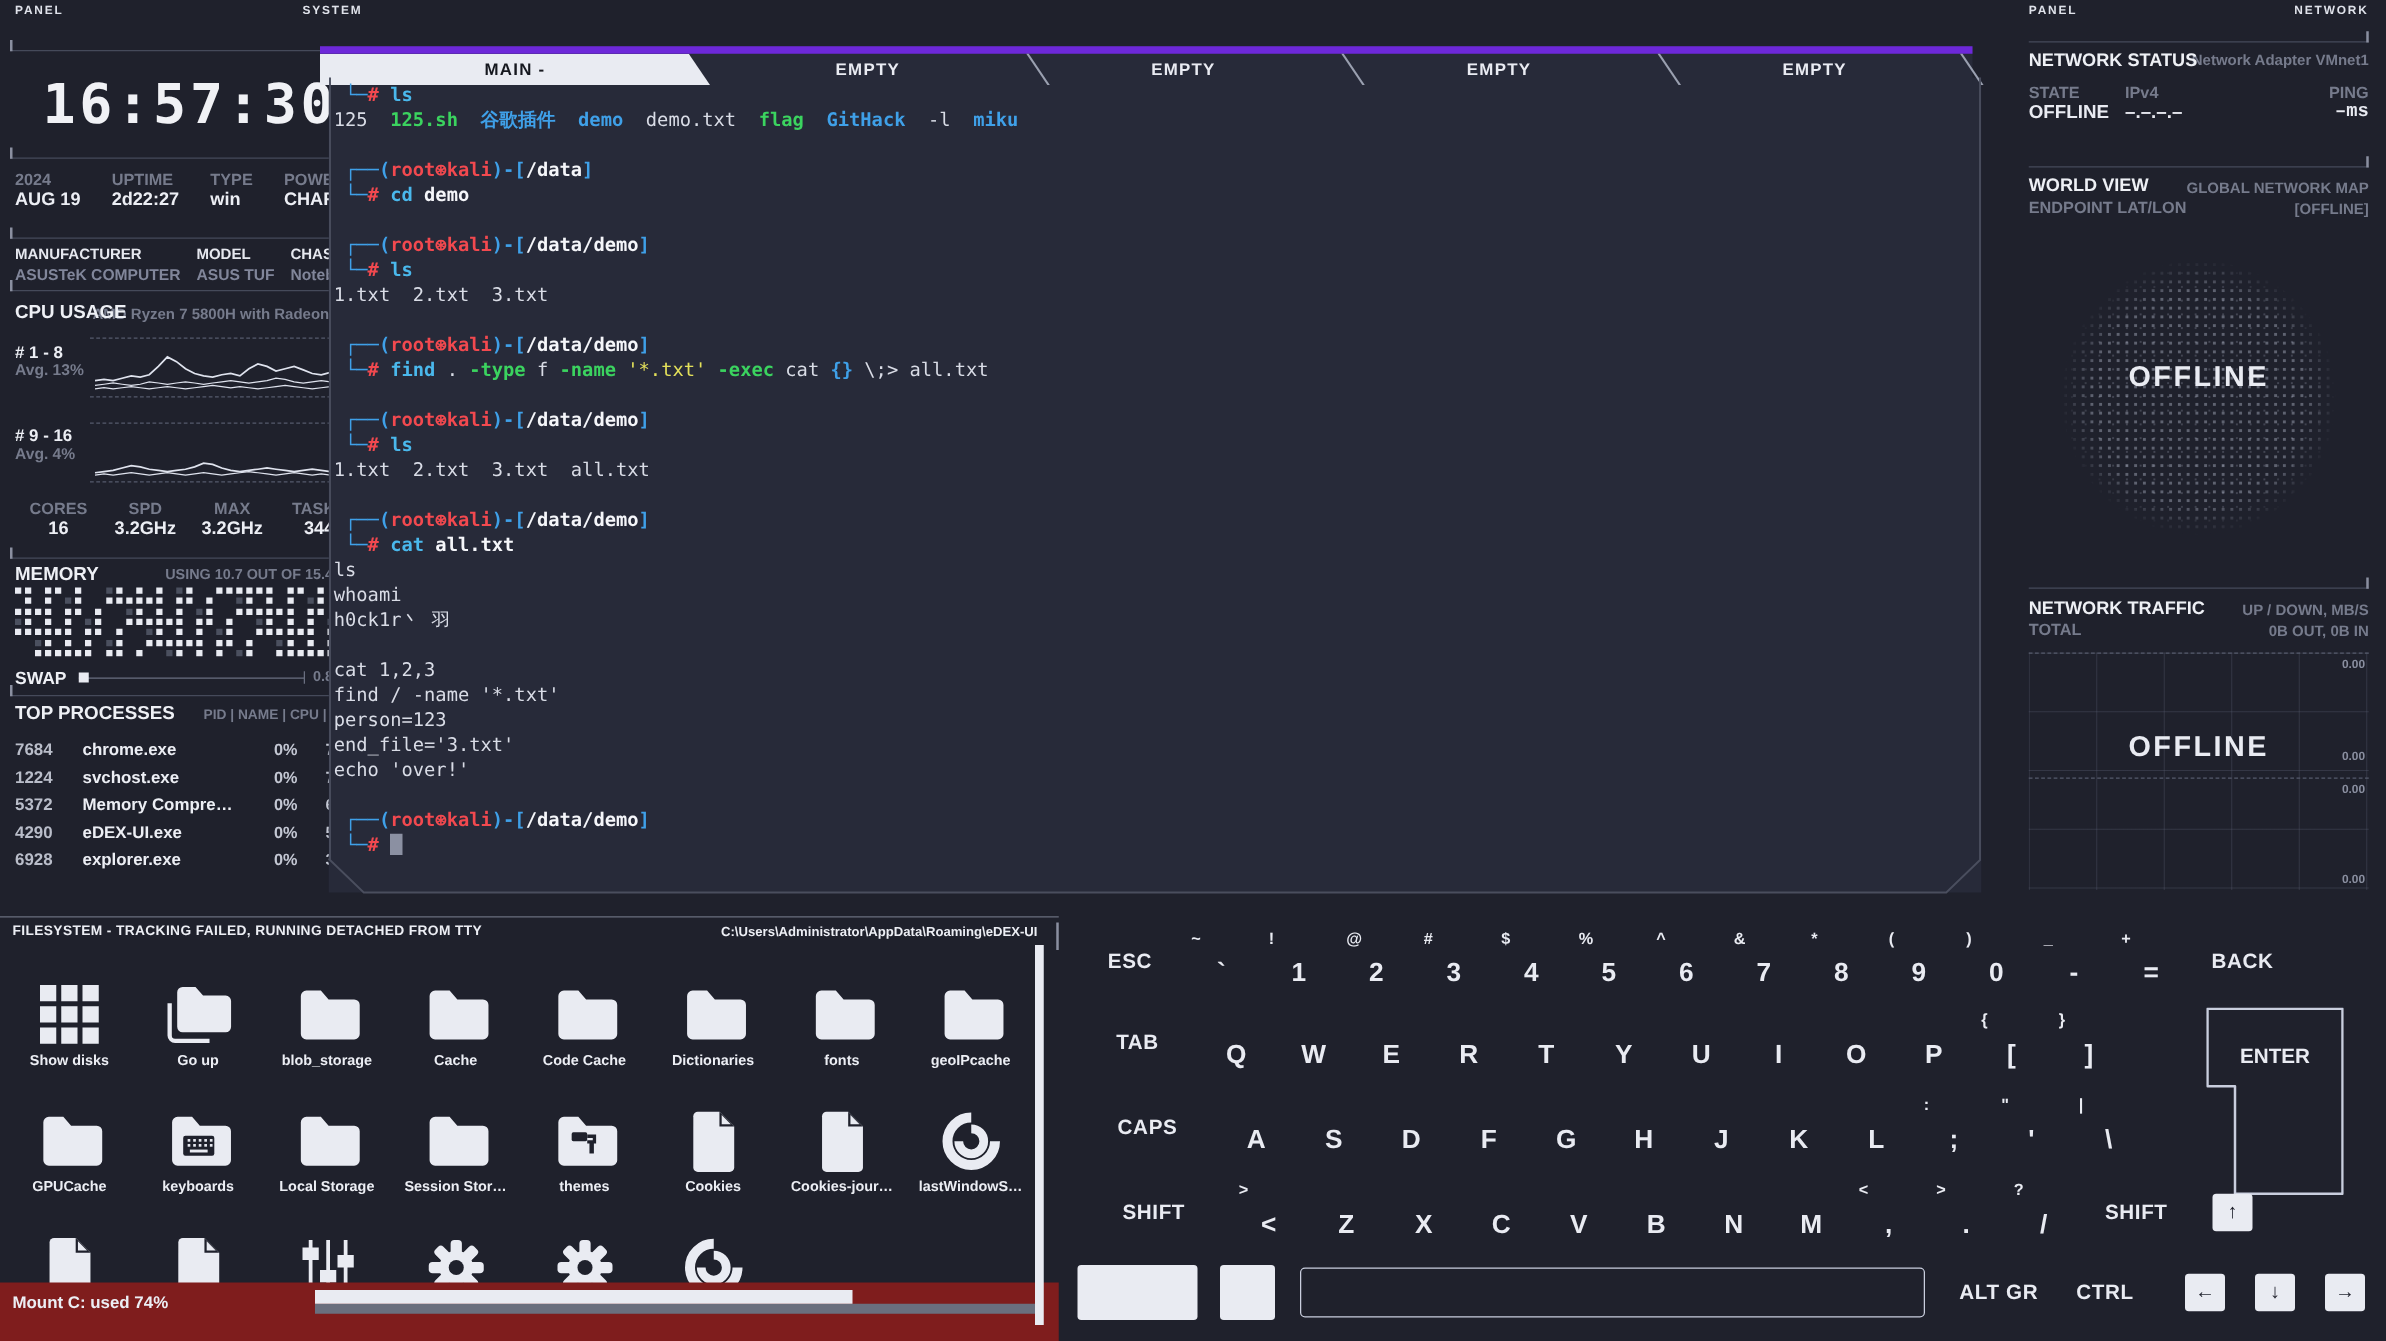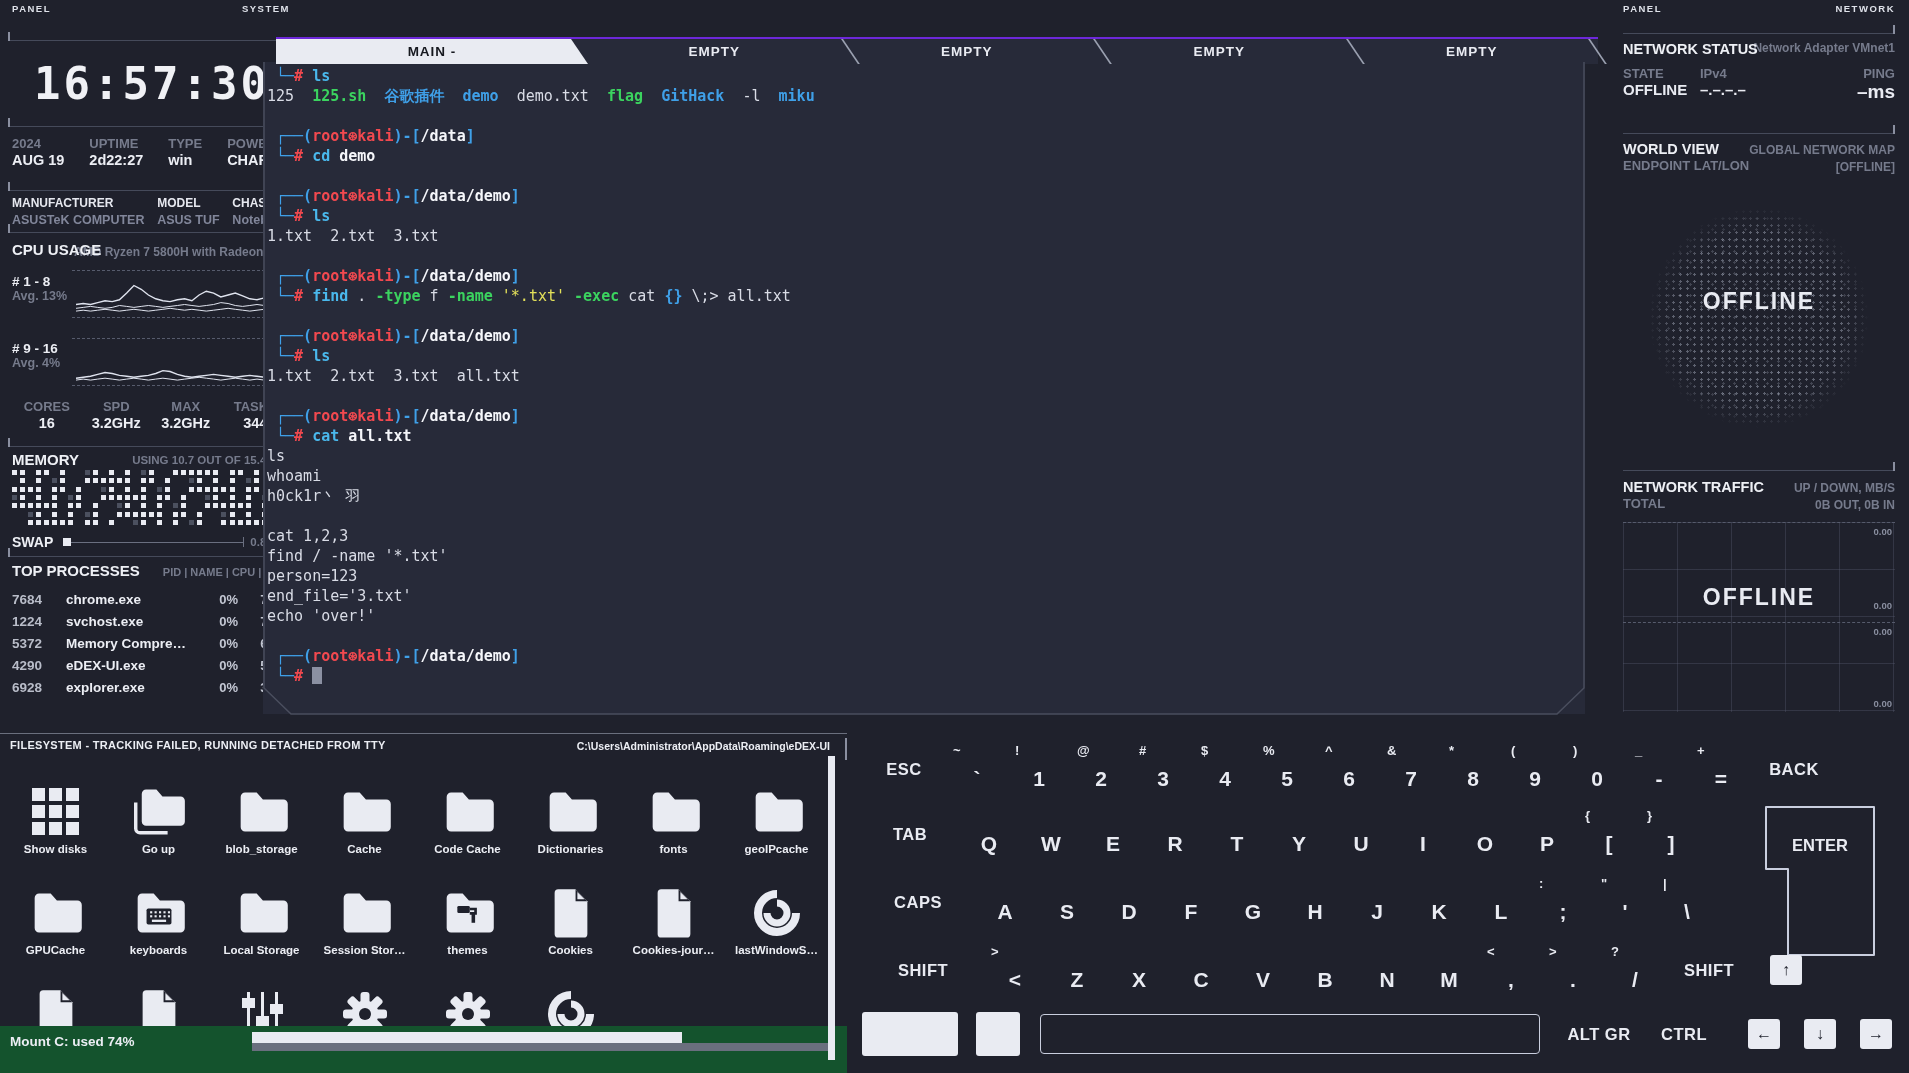--- a/index.html
+++ b/index.html
@@ -37,21 +37,21 @@
   #swap-bar::before{content:'';position:absolute;left:0;top:-4px;width:8px;height:8px;background:#e9ebf2;}
   #swap-bar::after{content:'';position:absolute;right:0;top:-5px;width:1px;height:10px;background:#6a6f80;}
   #proc-rows .prow{display:grid;grid-template-columns:46px 1fr 44px 52px;height:22px;align-items:center;}
   #proc-rows .ppid{color:#b9bdc9;font-size:13.5px;font-weight:700;}
   #proc-rows .pname{color:#eceef4;font-size:13.5px;font-weight:700;padding-left:8px;
     white-space:nowrap;overflow:hidden;}
   #proc-rows .pcpu,#proc-rows .pmem{color:#c3c7d3;font-size:13px;font-weight:700;text-align:right;}
 
   
   #term-bg{left:263px;top:62px;width:1322px;height:652px;background:#272a39;}
-  #tabs{left:276px;top:37px;width:1322px;height:25px;display:flex;border-top:2px solid #6d28d9;background:#272a39;}
+  #tabs{left:256px;top:37px;width:1322px;height:25px;display:flex;border-top:6px solid #6d28d9;background:#272a39;}
   .tab{position:relative;flex:1;display:flex;align-items:center;justify-content:center;cursor:pointer;}
   .tab:first-child{flex:0 0 312px;}
   .tab .tab-label{font-size:13.5px;font-weight:700;letter-spacing:1px;color:#e9ebf2;}
   .tab.active{background:#e9ebf2;clip-path:polygon(0 0,calc(100% - 17px) 0,100% 100%,0 100%);}
   .tab.active .tab-label{color:#16181f;}
   .tab-div{position:absolute;left:0;top:0;width:2px;height:100%;background:#9aa0b0;
     transform:skewX(34deg);transform-origin:top;}
   #term-frame{left:0;top:0;pointer-events:none;}
   #term-lines{left:267px;top:66px;width:1310px;font-family:"DejaVu Sans Mono","DejaVu Sans",monospace;
     font-size:15px;line-height:20px;}
@@ -85,21 +85,21 @@
   .dashline{position:absolute;left:0;width:100%;border-top:1px dashed #565b6c;}
   .axis-num{position:absolute;right:3px;font-size:9.5px;font-weight:700;color:#8a8fa0;}
 
   
   #fs-grid{left:4px;top:758px;width:828px;height:272px;display:grid;
     grid-template-columns:repeat(8,103px);grid-auto-rows:101px;overflow:hidden;}
   .fs-item{display:flex;flex-direction:column;align-items:center;justify-content:flex-end;cursor:pointer;}
   .fs-icon{height:58px;display:flex;align-items:center;justify-content:center;}
   .fs-label{font-size:11.5px;font-weight:700;color:#eceef4;max-width:99px;white-space:nowrap;
     overflow:hidden;height:16px;margin-top:2px;}
-  #fs-bottom{left:0;top:1026px;width:847px;height:47px;background:#14532d;text-decoration:underline;}
+  #fs-bottom{left:0;top:1026px;width:847px;height:47px;background:#7f1d1d;text-decoration:underline;}
   #hscroll-track{position:absolute;left:252px;top:17px;width:580px;height:8px;background:#6a6f7e;}
   #hscroll-thumb{position:absolute;left:252px;top:6px;width:430px;height:11px;background:#e9ebf2;}
   #vscroll{left:828px;top:756px;width:7px;height:304px;background:#e9ebf2;}
 
   
   #keyboard{left:862px;top:745px;width:1036px;height:328px;}
   .krow{position:absolute;left:0;right:0;display:flex;}
   .krow0{top:0;} .krow1{top:65px;} .krow2{top:133px;} .krow3{top:201px;} .krow4{top:265px;}
   .key{flex:0 0 62px;height:48px;position:relative;display:flex;align-items:flex-end;
     justify-content:center;padding-bottom:4px;box-sizing:border-box;color:#e9ebf2;cursor:pointer;}
@@ -577,21 +577,21 @@
     <div class="abs" style="left:0;top:66px;">
       <div class="dim b" style="font-size:13px;">STATE</div>
       <div class="b" style="font-size:15px;">OFFLINE</div>
     </div>
     <div class="abs" style="left:77px;top:66px;">
       <div class="dim b" style="font-size:13px;">IPv4</div>
       <div class="b" style="font-size:15px;">–.–.–.–</div>
     </div>
     <div class="abs" style="right:0;top:66px;text-align:right;">
       <div class="dim b" style="font-size:13px;">PING</div>
-      <div class="b" style="font-size:19px;">–ms</div>
+      <div class="b" style="font-size:15px;font-family:Liberation Mono, monospace;">–ms</div>
     </div>
 
     <div class="hline tick-r" style="left:0;top:133px;width:272px;"></div>
     <span class="abs rp-title" style="left:0;top:141px;">WORLD VIEW</span>
     <span class="abs rp-sub" style="right:0;top:143px;">GLOBAL NETWORK MAP</span>
     <span class="abs rp-sub" style="left:0;top:158px;font-size:13px;">ENDPOINT LAT/LON</span>
     <span class="abs rp-sub" style="right:0;top:160px;">[OFFLINE]</span>
 
     <div class="hline tick-r" style="left:0;top:470px;width:272px;"></div>
     <span class="abs rp-title" style="left:0;top:479px;">NETWORK TRAFFIC</span>

